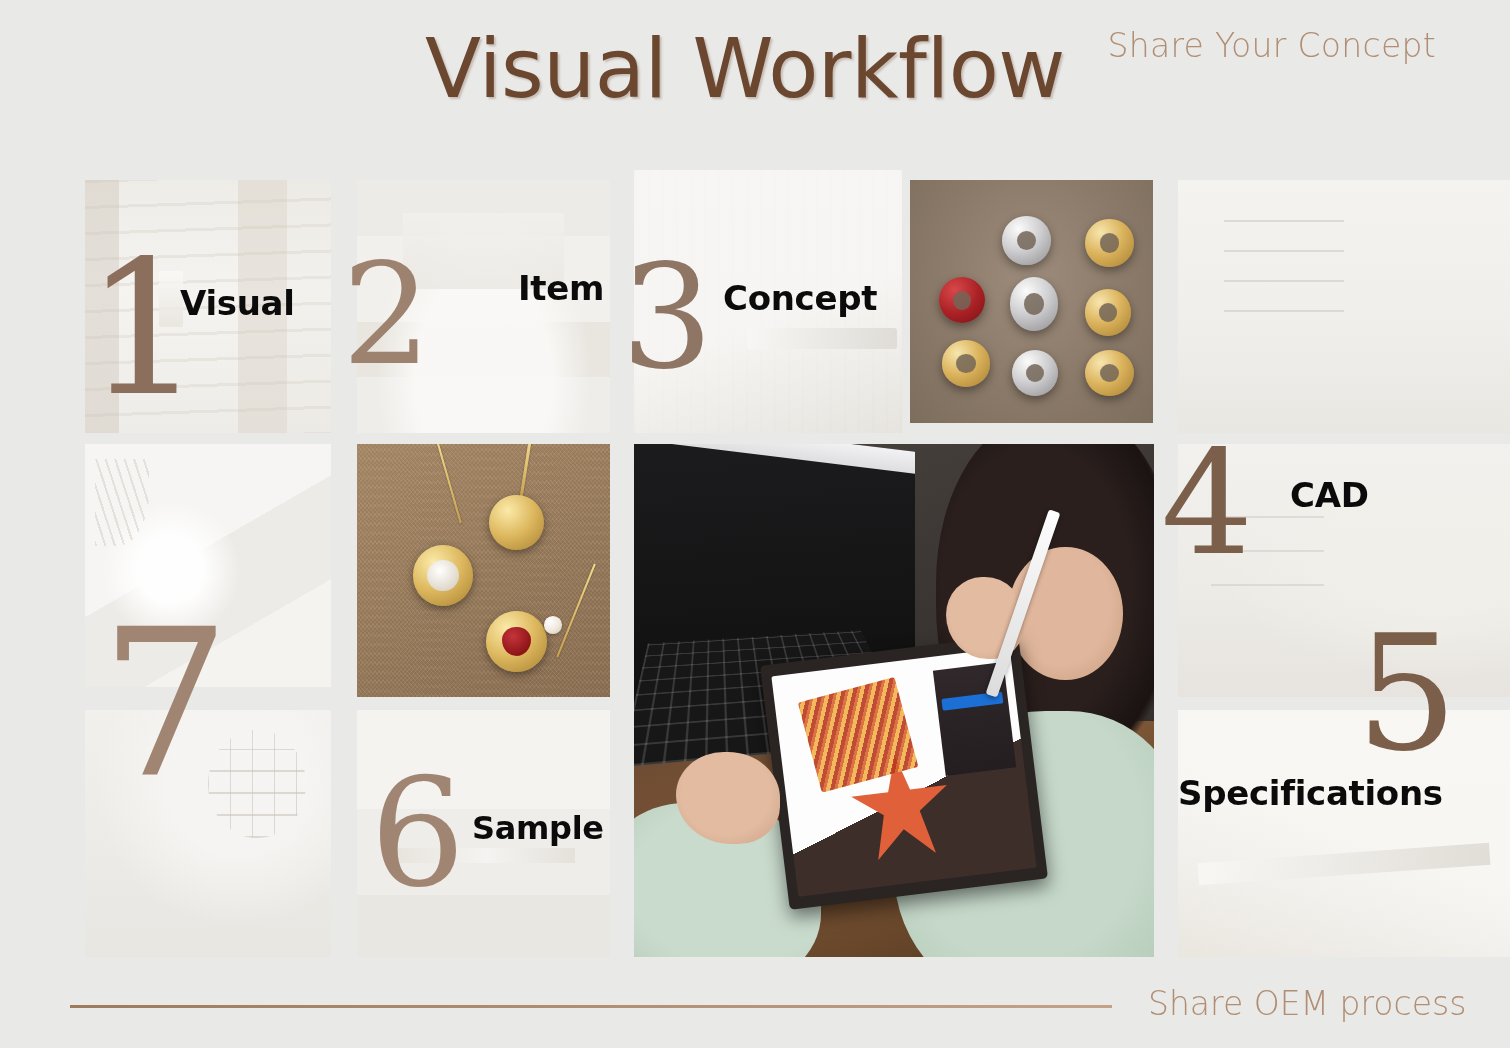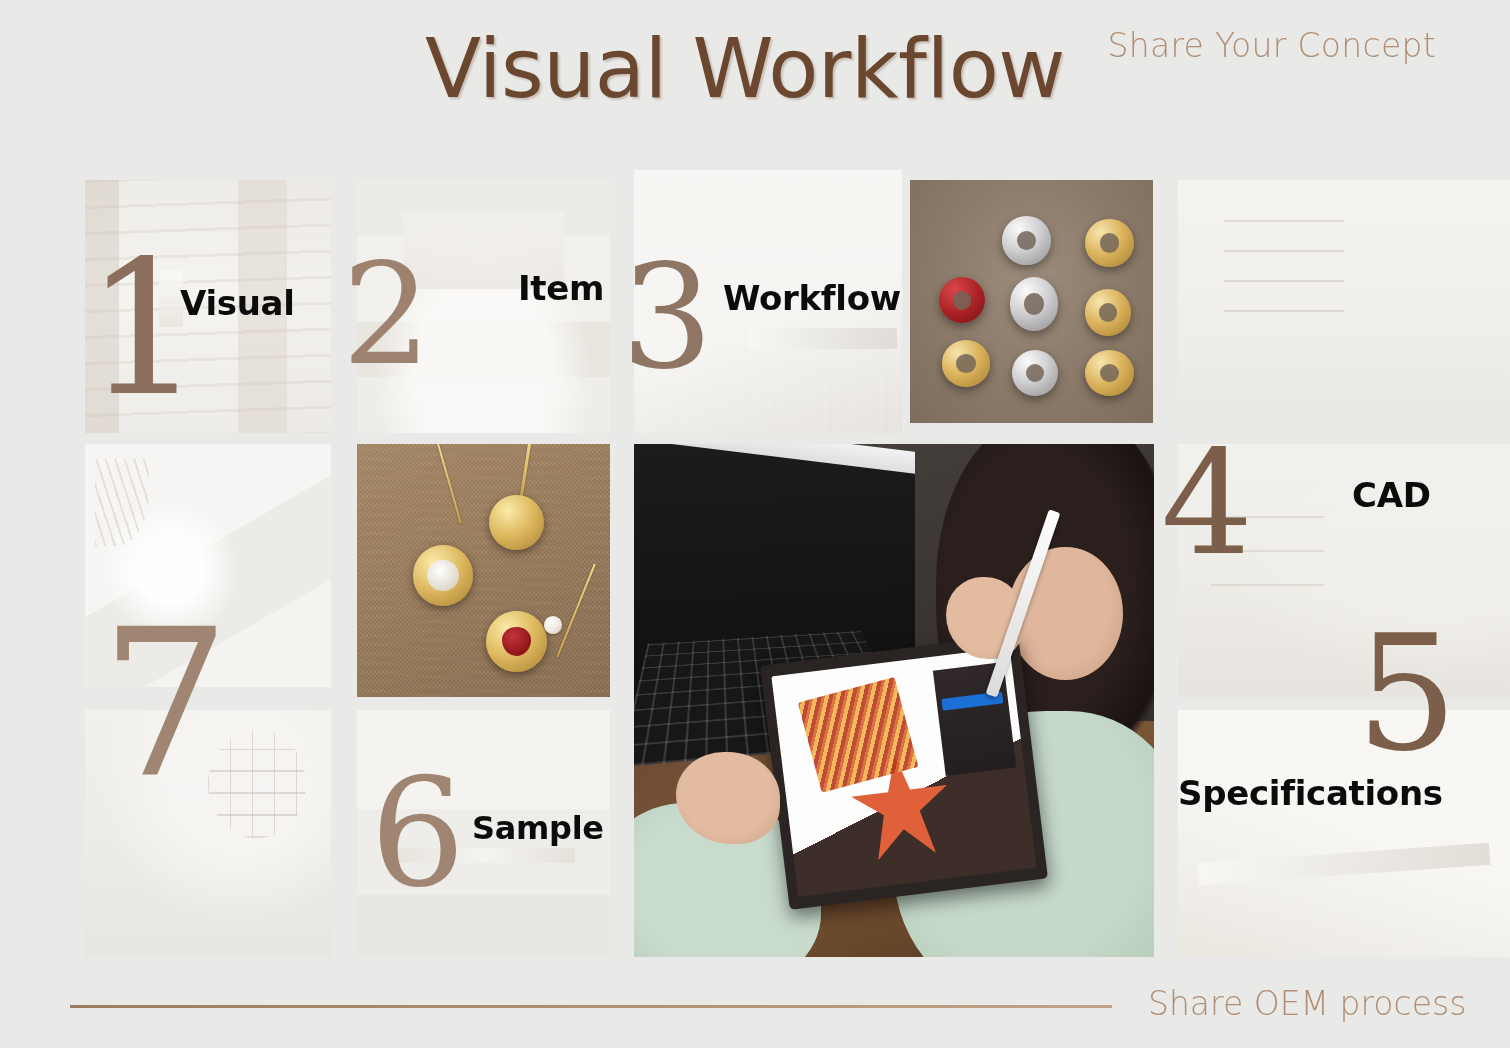--- a/index.html
+++ b/index.html
@@ -432,23 +432,23 @@
   <div class="step-num" style="left:1356px;top:628px;font-size:160px;color:#7c5f4a;">5</div>
 
   <div class="step-num" style="left:370px;top:772px;font-size:150px;color:#a08672;">6</div>
 
   <div class="step-num" style="left:100px;top:620px;font-size:205px;color:#a08672;">7</div>
 
   <div class="step-label" style="left:180px;top:284px;font-size:34px;">Visual</div>
 
   <div class="step-label" style="left:478px;top:269px;font-size:34px;margin-left:40px;">Item</div>
 
-  <div class="step-label" style="left:723px;top:279px;font-size:34px;">Workflow</div>
-
-  <div class="step-label" style="left:1352px;top:476px;font-size:34px;">CAD</div>
+  <div class="step-label" style="left:723px;top:279px;font-size:34px;">Concept</div>
+
+  <div class="step-label" style="left:1290px;top:476px;font-size:34px;">CAD</div>
 
   <div class="step-label" style="left:1178px;top:774px;font-size:34px;">Specifications</div>
 
   <div class="step-label" style="left:472px;top:811px;font-size:32px;">Sample</div>
 
 
   <div id="footer-rule"></div>
   <div id="footer-text">Share OEM process</div>
 
 </div>

